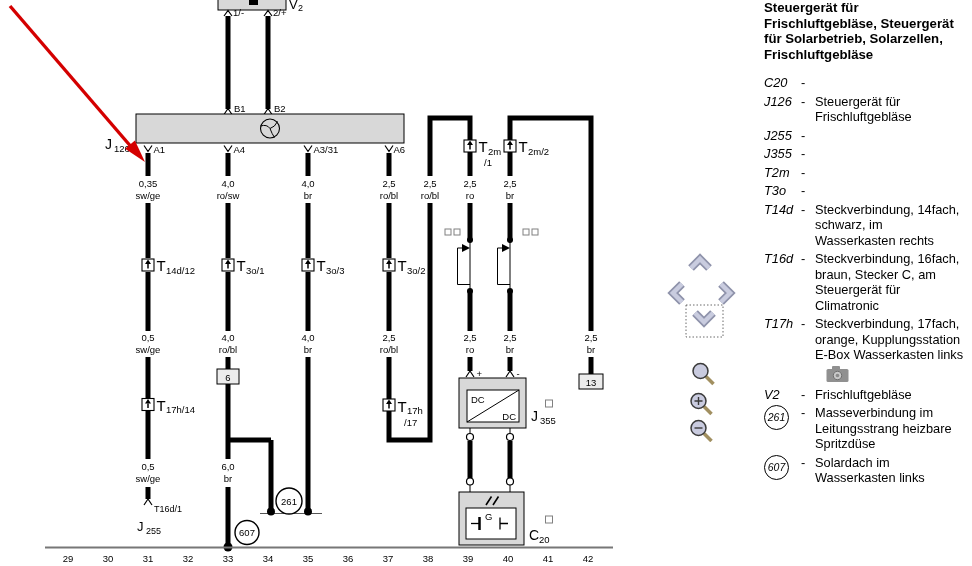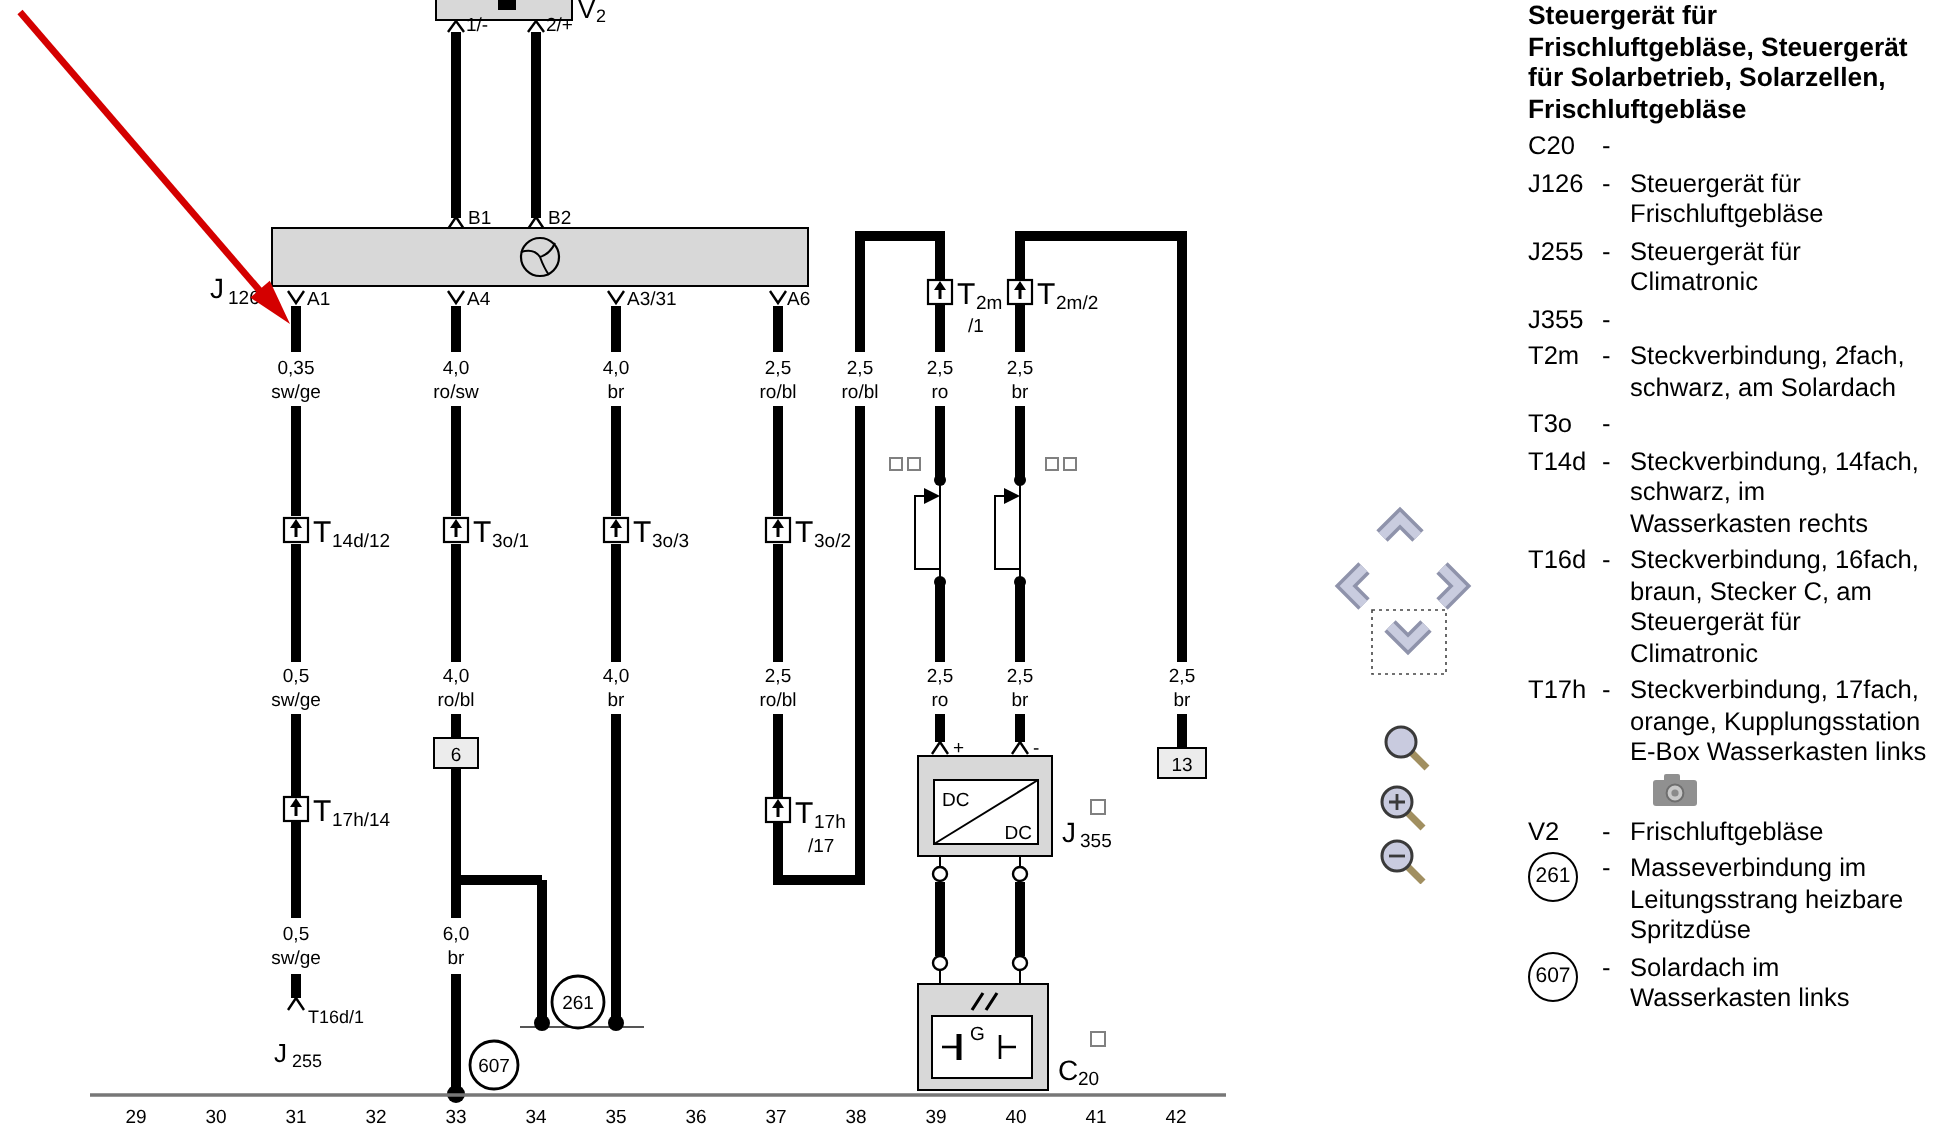--- a/index.html
+++ b/index.html
@@ -14,23 +14,23 @@
   .refbox{fill:#ececec;stroke:#000;stroke-width:1;}
   .sqsym{fill:#fff;stroke:#000;stroke-width:1.1;}
   .minisq{fill:#fff;stroke:#808080;stroke-width:1;}
   .gnd{fill:#fff;stroke:#000;stroke-width:1.4;}
   .lbl{font-size:9.5px;}
   .lblm{font-size:9.5px;text-anchor:middle;}
   .bigT{font-size:15px;}
   .bigL{font-size:14px;}
   
   .legend{position:absolute;left:764px;top:0px;width:205px;font-size:12.8px;line-height:15.5px;}
-  .legend-title{font-weight:bold;font-size:13.2px;line-height:15.5px;margin-bottom:3px;}
+  .legend-title{font-weight:bold;font-size:13.2px;line-height:15.5px;margin-bottom:13px;}
   .legend-item{display:flex;margin-bottom:3px;}
-  .lkey{width:37px;flex:0 0 37px;}
+  .lkey{width:37px;flex:0 0 37px;font-style:italic;}
   .ldash{width:14px;flex:0 0 14px;text-align:left;}
   .ldesc{width:150px;flex:0 0 150px;}
   .kcircle{display:inline-block;width:23px;height:23px;border:1.6px solid #000;border-radius:50%;
            text-align:center;line-height:23px;font-size:10.5px;}
   .camera-row{margin:0 0 3px 62px;height:18px;}
   
   .nav{position:absolute;left:660px;top:246px;}
 </style>
 </head>
 <body>
@@ -343,30 +343,28 @@
       <span class="ldash">-</span>
     </div>
     <div class="legend-item">
       <span class="lkey">J126</span>
       <span class="ldash">-</span>
       <span class="ldesc">Steuergerät für Frischluftgebläse</span>
     </div>
     <div class="legend-item">
       <span class="lkey">J255</span>
       <span class="ldash">-</span>
-      <span class="ldesc">Steuergerät für Climatronic</span>
     </div>
     <div class="legend-item">
       <span class="lkey">J355</span>
       <span class="ldash">-</span>
     </div>
     <div class="legend-item">
       <span class="lkey">T2m</span>
       <span class="ldash">-</span>
-      <span class="ldesc">Steckverbindung, 2fach, schwarz, am Solardach</span>
     </div>
     <div class="legend-item">
       <span class="lkey">T3o</span>
       <span class="ldash">-</span>
     </div>
     <div class="legend-item">
       <span class="lkey">T14d</span>
       <span class="ldash">-</span>
       <span class="ldesc">Steckverbindung, 14fach, schwarz, im Wasserkasten rechts</span>
     </div>

